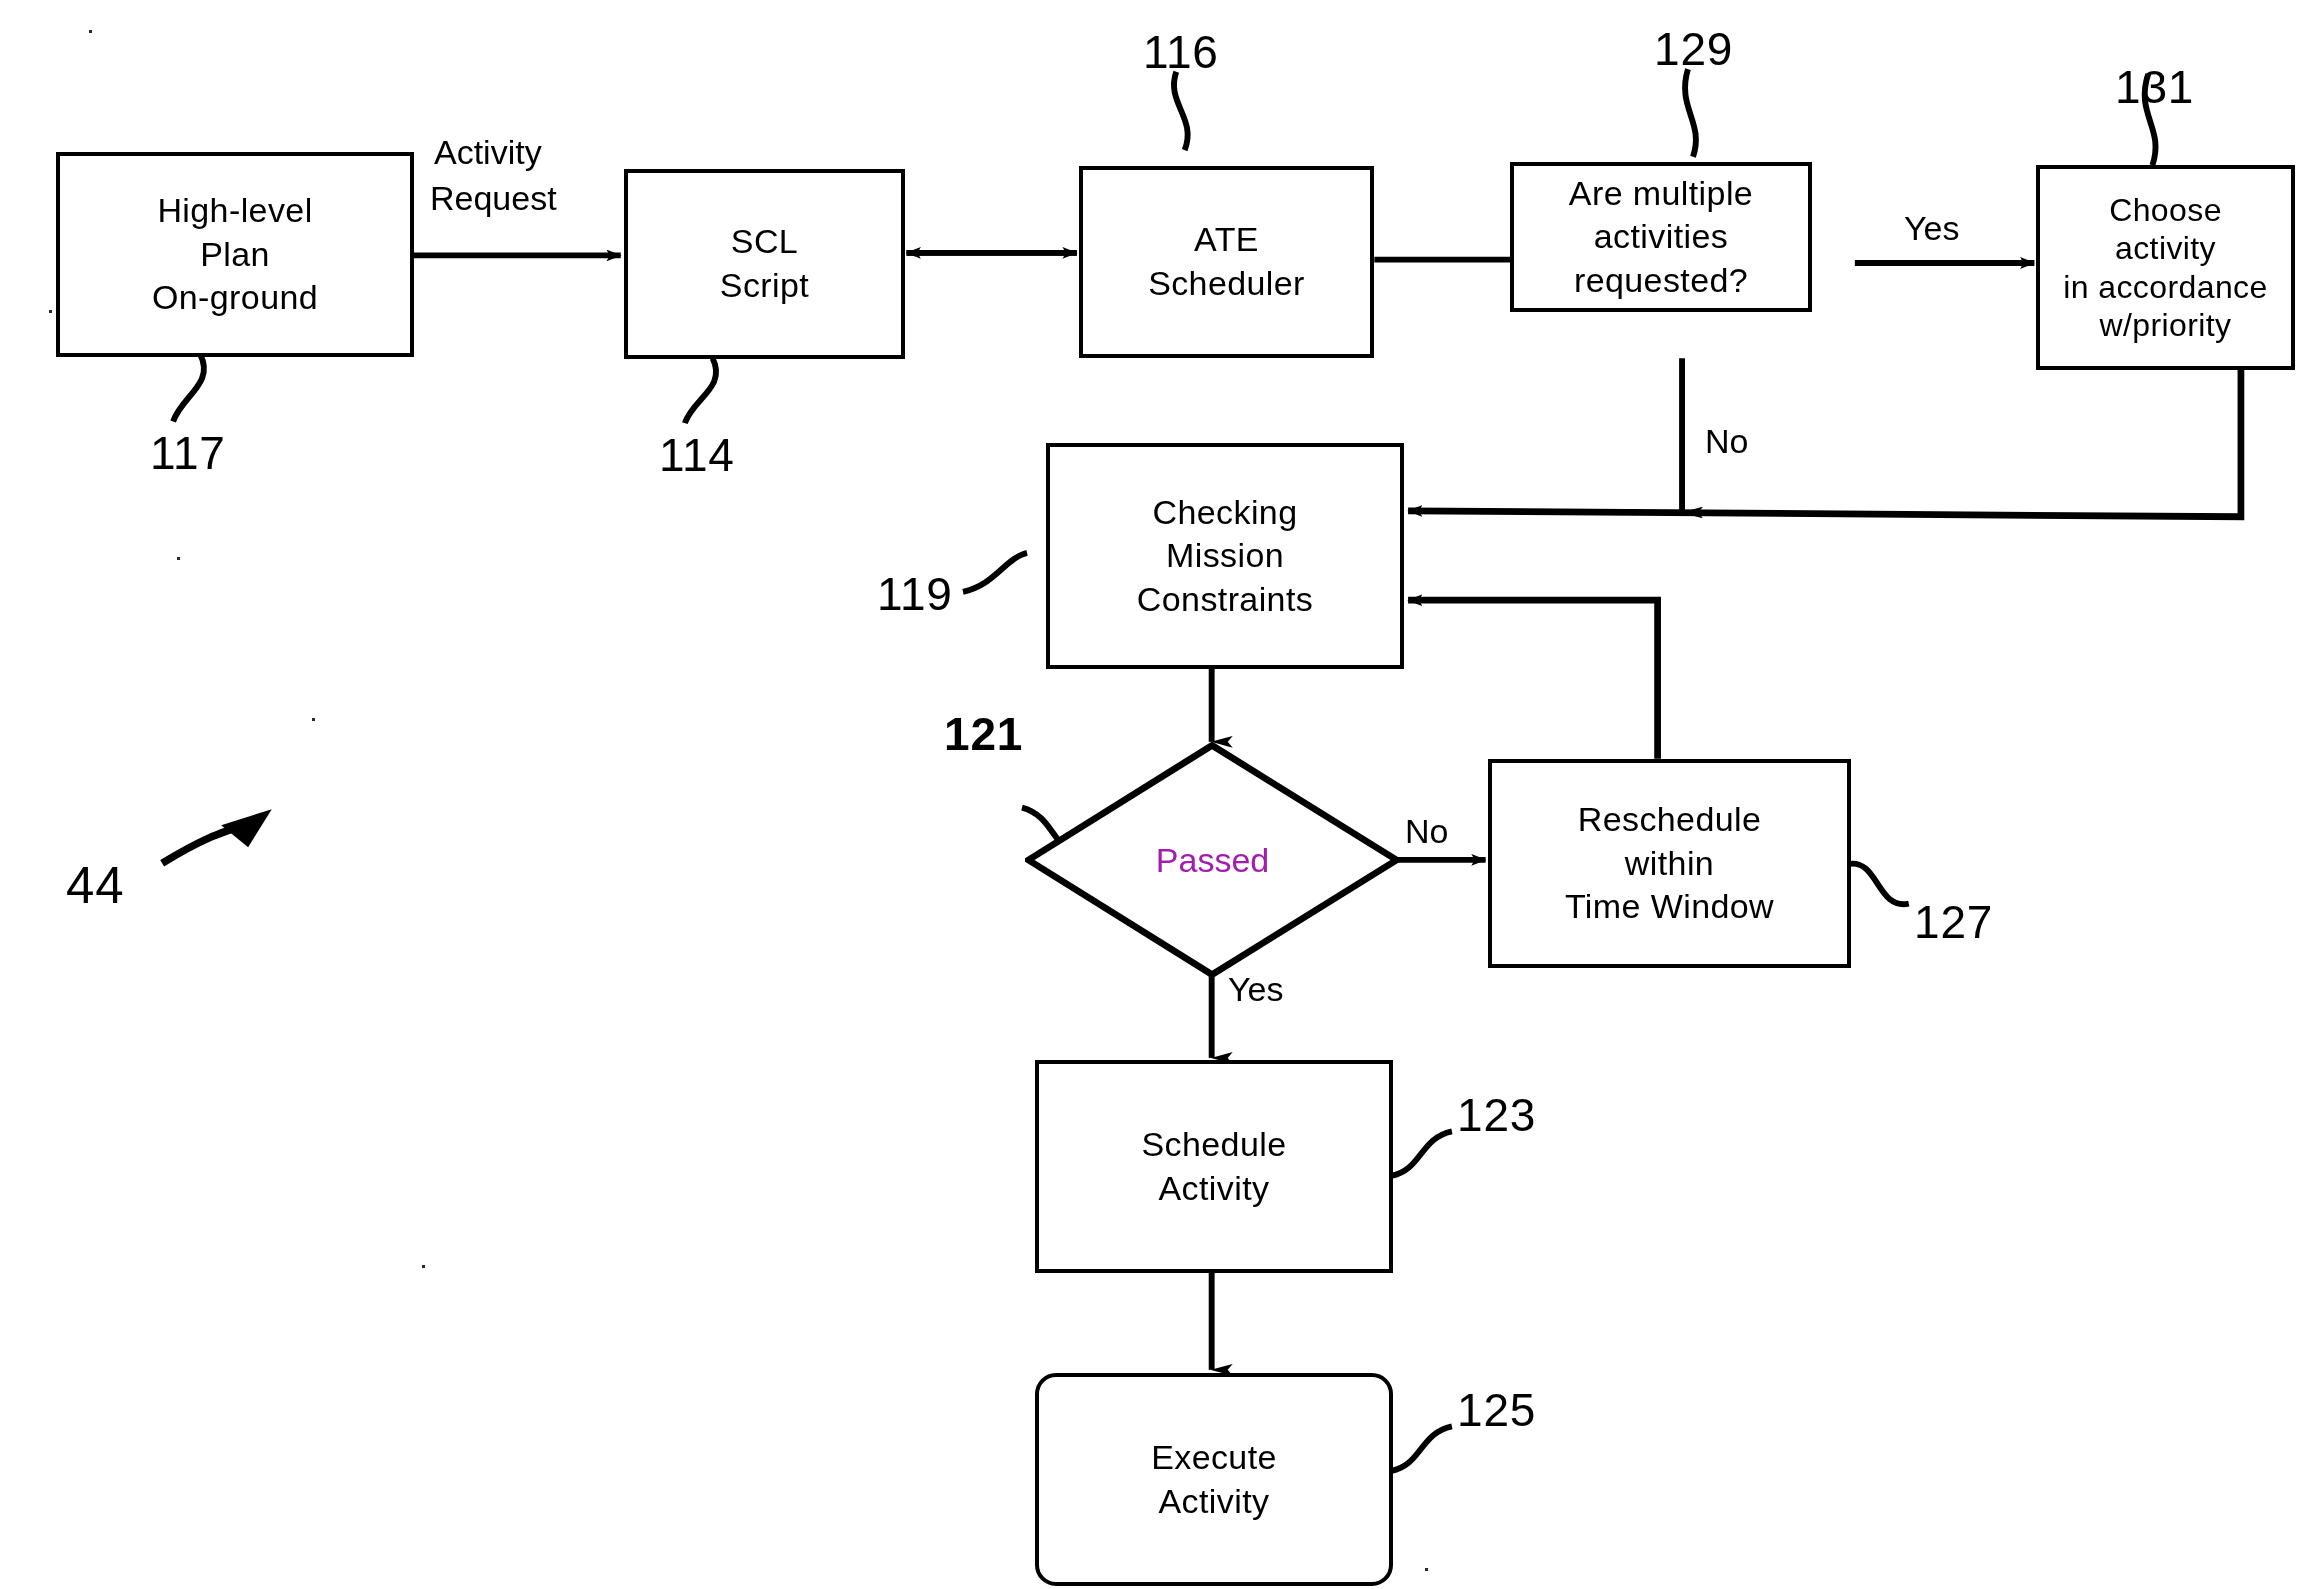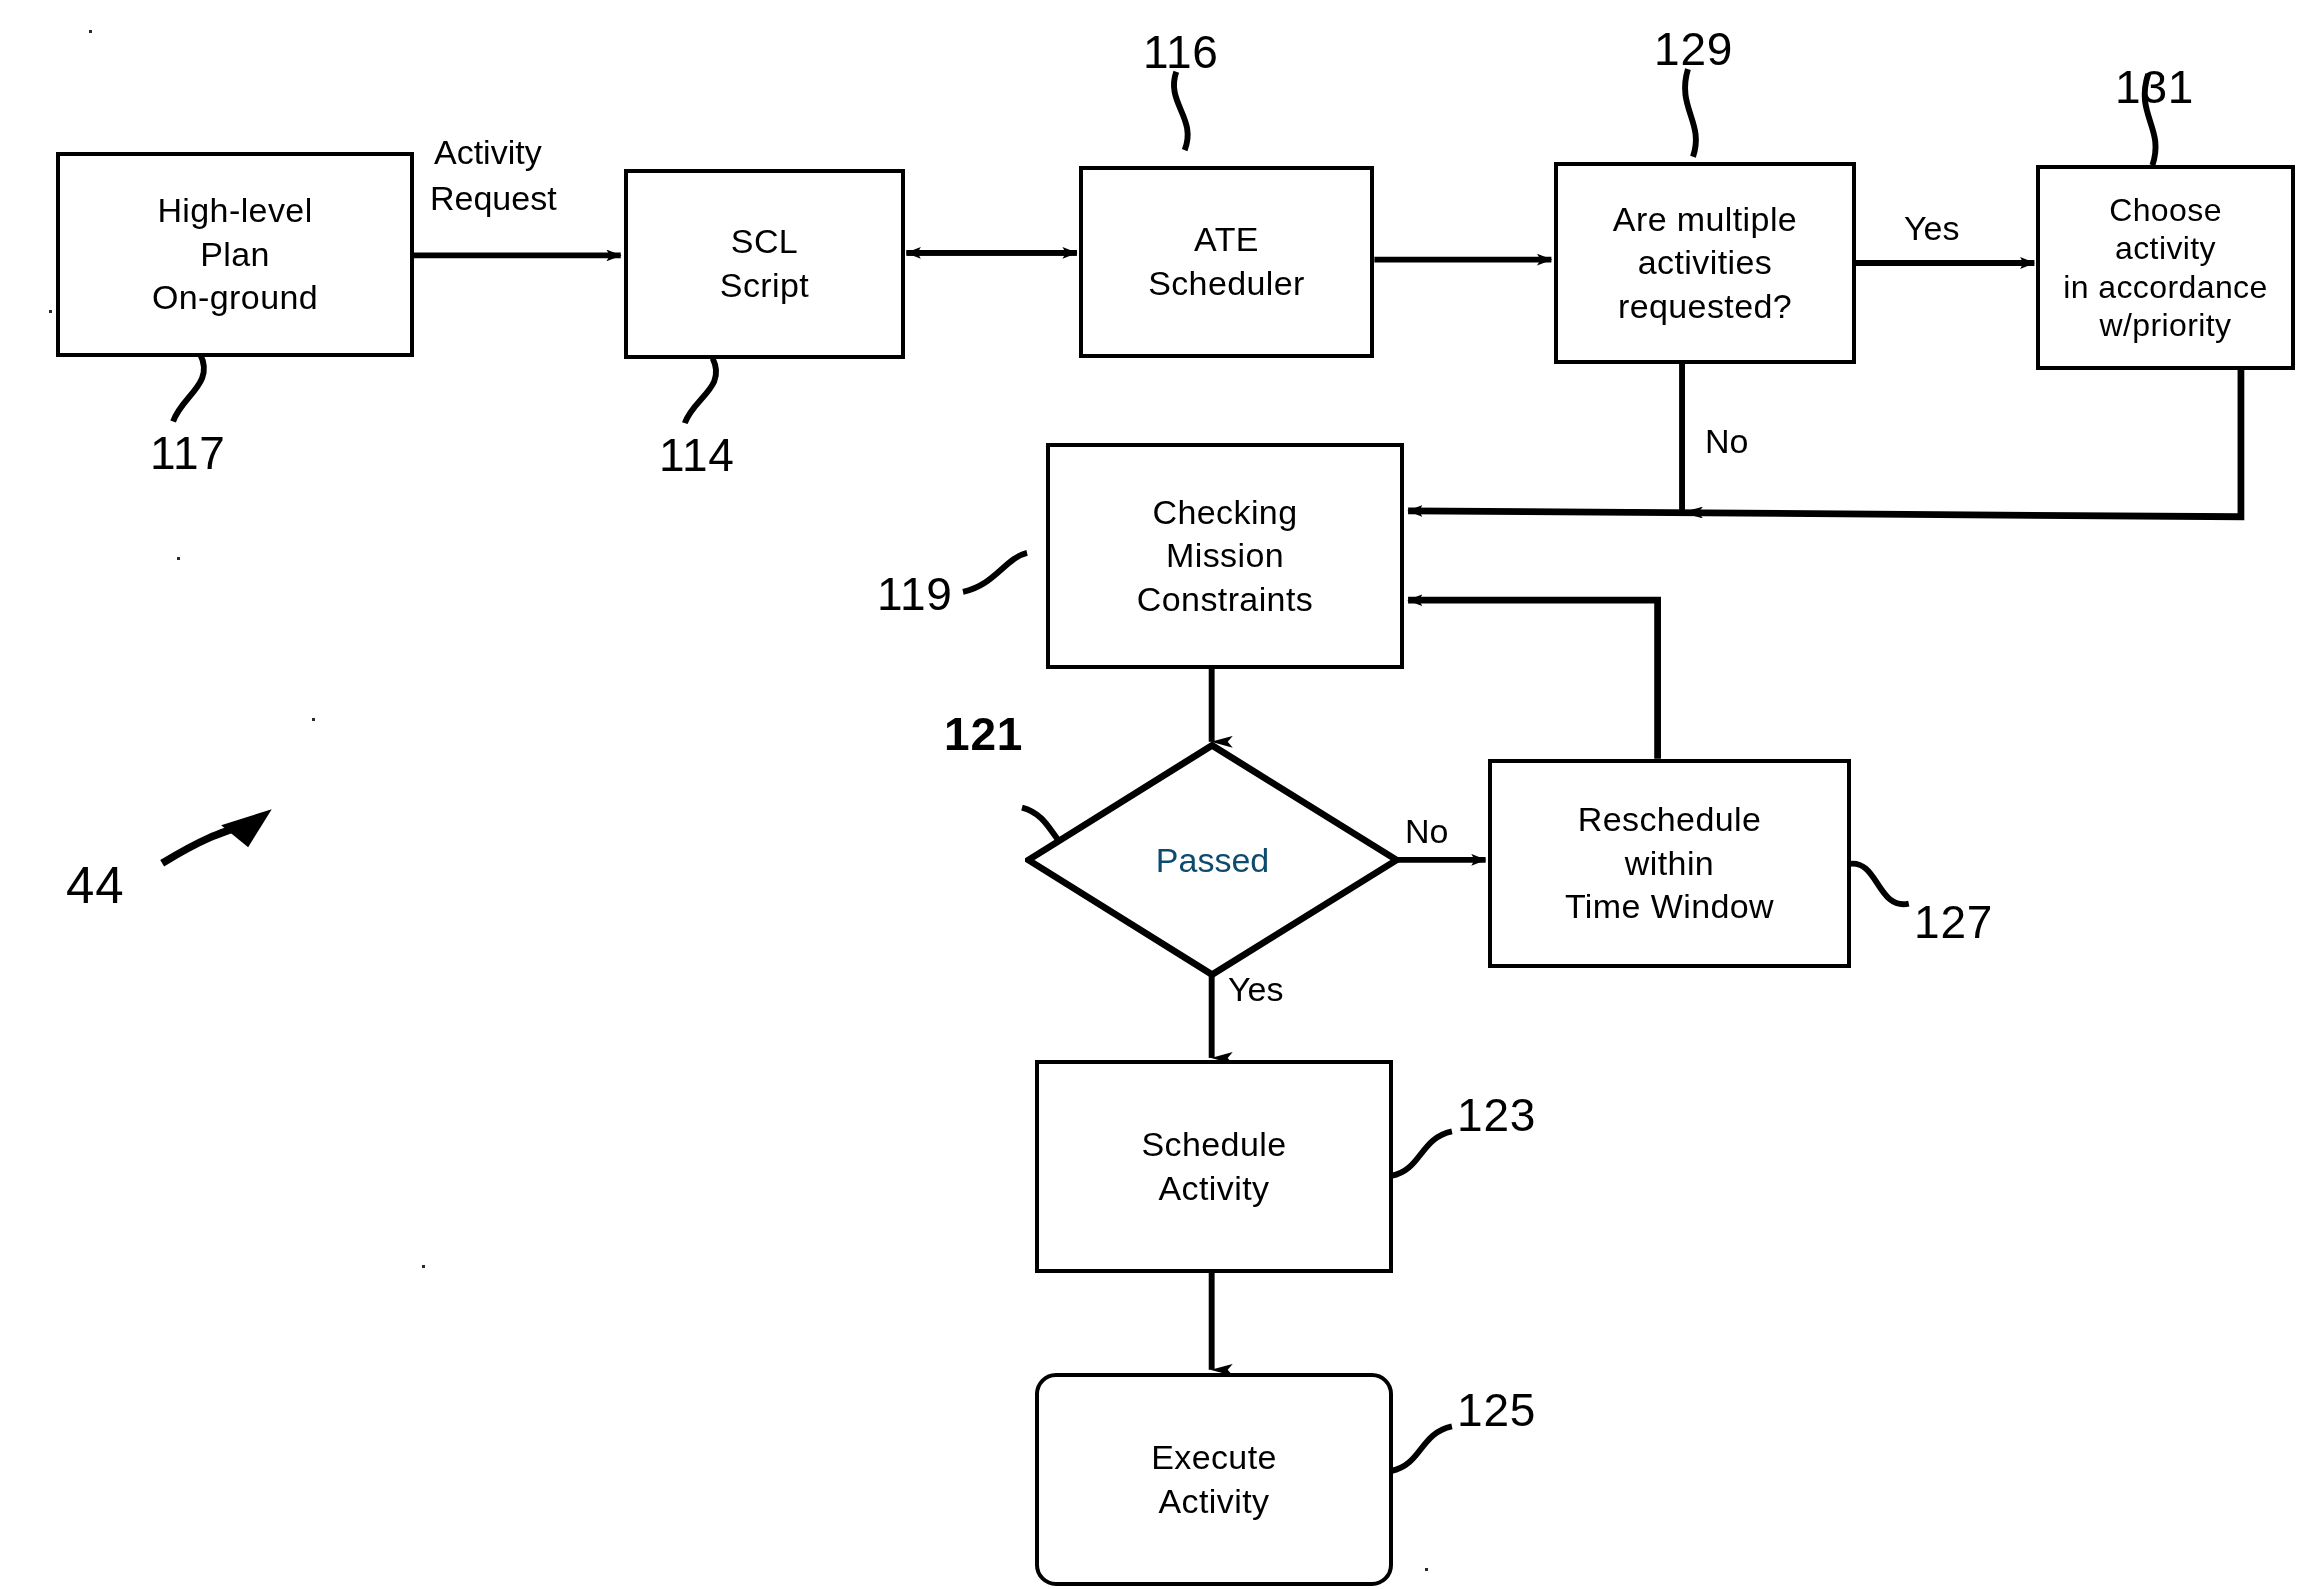--- a/index.html
+++ b/index.html
@@ -46,21 +46,21 @@
     position: absolute;
     z-index: 3;
     display: flex;
     align-items: center;
     justify-content: center;
   }
   .diamond-label {
     position: relative;
     z-index: 4;
     font-size: 34px;
-    color: #0c4a6e;
+    color: #a21caf;
     white-space: nowrap;
   }
   .edge-label {
     position: absolute;
     font-size: 34px;
     color: #000000;
     white-space: nowrap;
     z-index: 4;
   }
   .ref-label {
@@ -154,21 +154,21 @@
   <div class="node" style="left:624px; top:169px; width:281px; height:190px;">
     <span class="ln">SCL</span>
     <span class="ln">Script</span>
   </div>
 
   <div class="node" style="left:1079px; top:166px; width:295px; height:192px;">
     <span class="ln">ATE</span>
     <span class="ln">Scheduler</span>
   </div>
 
-  <div class="node" style="left:1554px; top:162px; width:302px; height:202px;justify-content:center;">
+  <div class="node" style="left:1510px; top:162px; width:302px; height:150px;justify-content:center;">
     <span class="ln">Are  multiple</span>
     <span class="ln">activities</span>
     <span class="ln">requested?</span>
   </div>
 
   <div class="node" style="left:2036px; top:165px; width:259px; height:205px; font-size:32px; line-height:1.2;">
     <span class="ln">Choose</span>
     <span class="ln">activity</span>
     <span class="ln">in  accordance</span>
     <span class="ln">w/priority</span>

